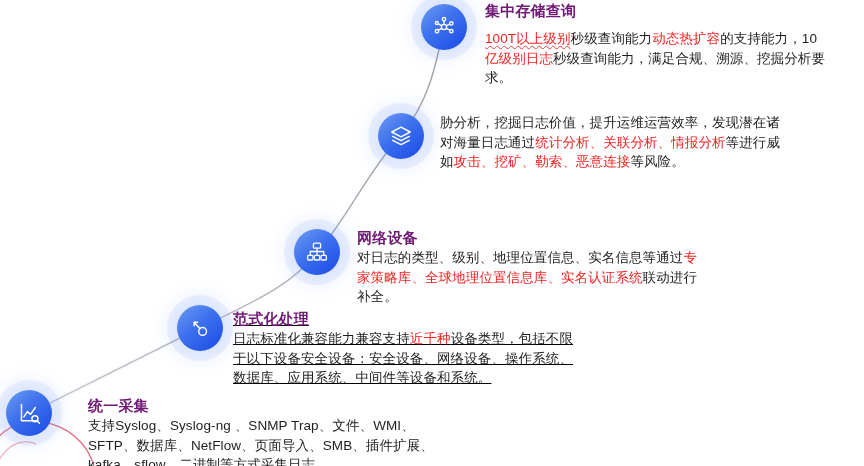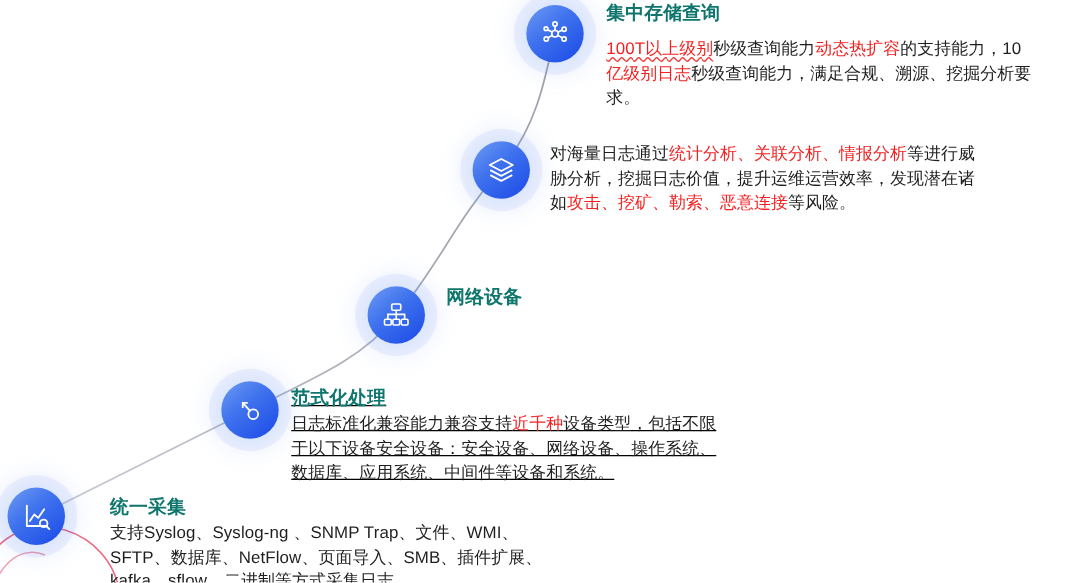--- a/index.html
+++ b/index.html
@@ -25,21 +25,21 @@
     box-shadow:0 0 0 10px rgba(86,130,240,0.085),
                0 0 22px 6px rgba(90,135,240,0.20);
     display:flex; align-items:center; justify-content:center;
     z-index:4;
   }
   .node svg{ display:block; }
 
   
   .block{ position:absolute; z-index:5; }
   .block .title{
-    color:#0f766e;
+    color:#701a75;
     font-weight:bold;
     font-size:15px;
     line-height:19px;
     letter-spacing:.2px;
     white-space:nowrap;
   }
   .block .body{
     color:#1e1e1e;
     font-size:13.5px;
     line-height:19.5px;
@@ -159,28 +159,33 @@
     <div class="title">集中存储查询</div>
     <div class="body">
         <div><span class="hl sq">100T以上级别</span><span>秒级查询能力</span><span class="hl">动态热扩容</span><span>的支持能力，10</span></div>
         <div><span class="hl">亿级别日志</span><span>秒级查询能力，满足合规、溯源、挖掘分析要</span></div>
         <div><span>求。</span></div>
       </div>
   </div>
 
   <div class="block gap" id="block-2">
     <div class="body">
+        <div><span>胁分析，挖掘日志价值，提升运维运营效率，发现潜在诸</span></div>
         <div><span>对海量日志通过</span><span class="hl">统计分析、关联分析、情报分析</span><span>等进行威</span></div>
-        <div><span>胁分析，挖掘日志价值，提升运维运营效率，发现潜在诸</span></div>
         <div><span>如</span><span class="hl">攻击、挖矿、勒索、恶意连接</span><span>等风险。</span></div>
       </div>
   </div>
 
   <div class="block tight" id="block-3">
     <div class="title">网络设备</div>
+    <div class="body">
+        <div><span>对日志的类型、级别、地理位置信息、实名信息等通过</span><span class="hl">专</span></div>
+        <div><span class="hl">家策略库、全球地理位置信息库、实名认证系统</span><span>联动进行</span></div>
+        <div><span>补全。</span></div>
+      </div>
   </div>
 
   <div class="block tight" id="block-4">
     <div class="title">范式化处理</div>
     <div class="body">
         <div><span>日志标准化兼容能力兼容支持</span><span class="hl">近千种</span><span>设备类型，包括不限</span></div>
         <div><span>于以下设备安全设备：安全设备、网络设备、操作系统、</span></div>
         <div><span>数据库、应用系统、中间件等设备和系统。</span></div>
       </div>
   </div>

